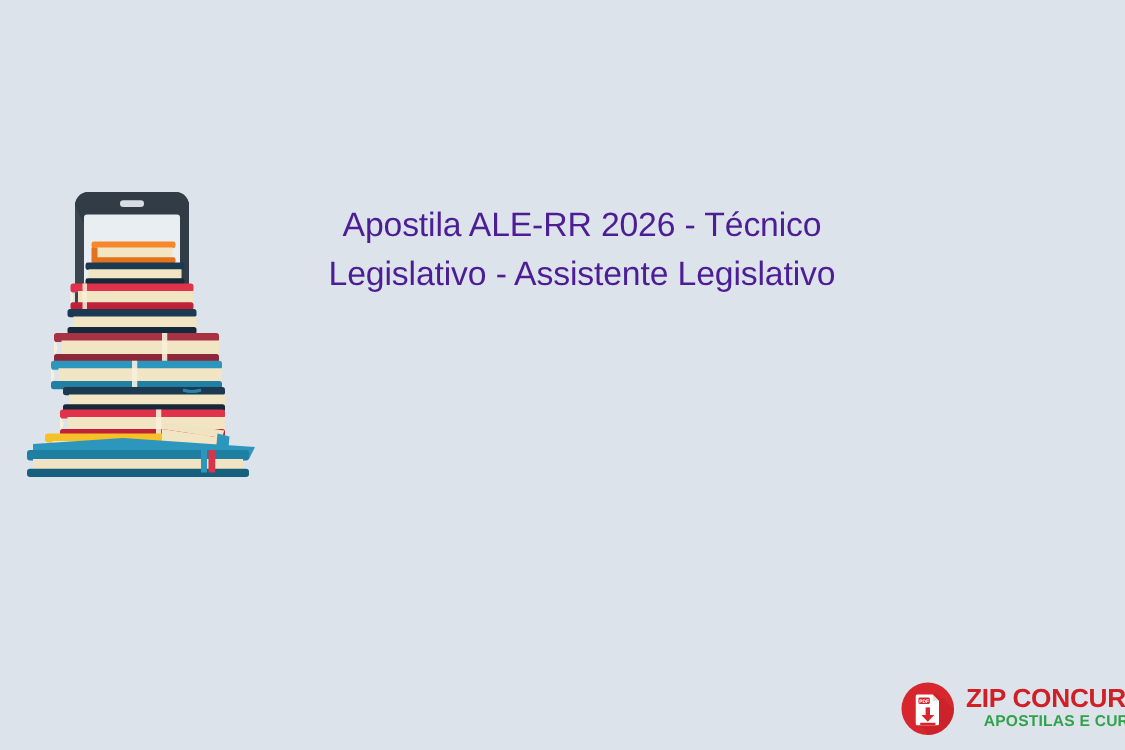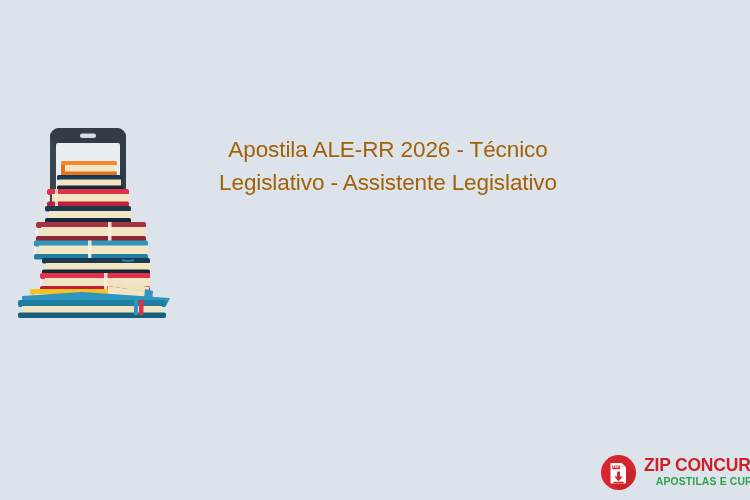--- a/index.html
+++ b/index.html
@@ -27,21 +27,21 @@
   
   #product-title {
     position: absolute;
     left: 186px;
     top: 133px;
     width: 404px;
     text-align: center;
     font-size: 22.5px;
     line-height: 33px;
     font-weight: 400;
-    color: #a16207;
+    color: #4c1d95;
     letter-spacing: -0.1px;
   }
 
   
   #brand-logo {
     position: absolute;
     left: 600px;
     top: 451px;
     width: 144px;
     height: 42px;

